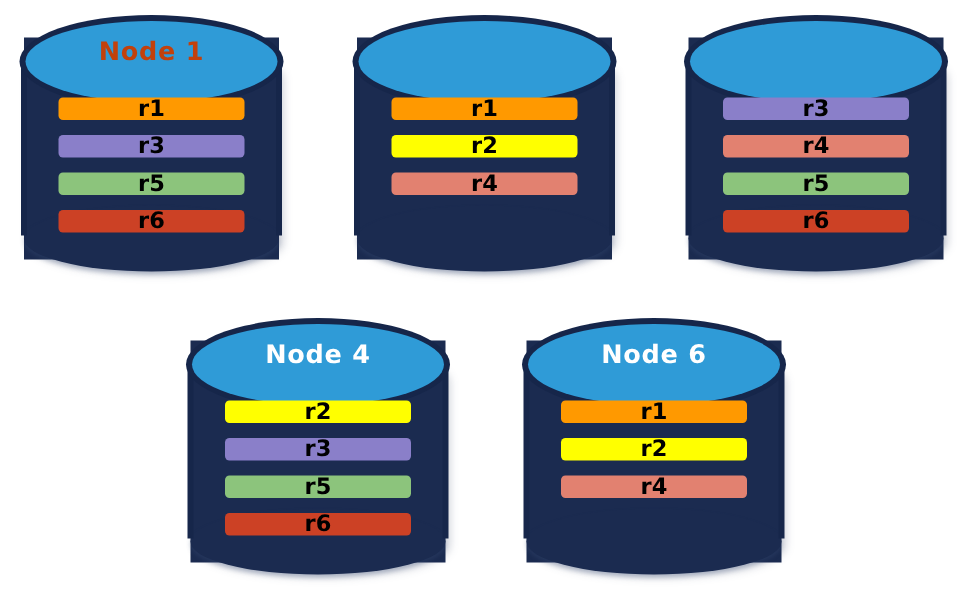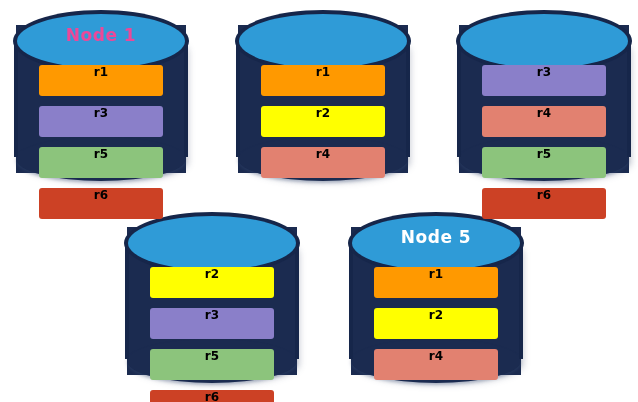--- a/index.html
+++ b/index.html
@@ -112,44 +112,44 @@
   }
 
   .items {
     position: absolute;
     left: 26px;
     top: 58px;
     width: 124px;
     z-index: 5;
   }
   .item {
-    height: 31px;
+    height: 15px;
     line-height: 15px;
     margin-bottom: 10px;
     border-radius: 3px;
     text-align: center;
-    font-size: 12px;
+    font-size: 15px;
     font-weight: bold;
     color: #000000;
   }
   .item:last-child { margin-bottom: 0; }
 </style>
 </head>
 <body>
 
 <div id="canvas">
     <div class="node" style="left: 13px; top: 7px;">
       <div class="cyl-shadow"></div>
       <div class="cyl-body" style="background: rgb(27, 43, 80);"></div>
       <div class="cyl-bottom" style="background: rgb(27, 43, 80);"></div>
       <div class="cyl-side-l" style="background: rgb(22, 38, 74);"></div>
       <div class="cyl-side-r" style="background: rgb(22, 38, 74);"></div>
       <div class="cyl-top-ring" style="background: rgb(22, 38, 74);"></div>
       <div class="cyl-top" style="background: rgb(47, 155, 215);"></div>
-      <div class="node-label" style="color: #ec4899;">Node  1</div>
+      <div class="node-label" style="color: #c2410c;">Node  1</div>
       <div class="items">
         <div class="item" style="background: rgb(255, 153, 0); color: rgb(0, 0, 0);">r1</div>
         <div class="item" style="background: rgb(138, 127, 201); color: rgb(0, 0, 0);">r3</div>
         <div class="item" style="background: rgb(140, 196, 124); color: rgb(0, 0, 0);">r5</div>
         <div class="item" style="background: rgb(204, 65, 37); color: rgb(0, 0, 0);">r6</div>
       </div>
     </div>
     <div class="node" style="left: 235px; top: 7px;">
       <div class="cyl-shadow"></div>
       <div class="cyl-body" style="background: rgb(27, 43, 80);"></div>
@@ -180,35 +180,36 @@
       </div>
     </div>
     <div class="node" style="left: 124px; top: 209px;">
       <div class="cyl-shadow"></div>
       <div class="cyl-body" style="background: rgb(27, 43, 80);"></div>
       <div class="cyl-bottom" style="background: rgb(27, 43, 80);"></div>
       <div class="cyl-side-l" style="background: rgb(22, 38, 74);"></div>
       <div class="cyl-side-r" style="background: rgb(22, 38, 74);"></div>
       <div class="cyl-top-ring" style="background: rgb(22, 38, 74);"></div>
       <div class="cyl-top" style="background: rgb(47, 155, 215);"></div>
+      <div class="node-label" style="color: rgb(255, 255, 255);">Node  4</div>
       <div class="items">
         <div class="item" style="background: rgb(255, 255, 0); color: rgb(0, 0, 0);">r2</div>
         <div class="item" style="background: rgb(138, 127, 201); color: rgb(0, 0, 0);">r3</div>
         <div class="item" style="background: rgb(140, 196, 124); color: rgb(0, 0, 0);">r5</div>
         <div class="item" style="background: rgb(204, 65, 37); color: rgb(0, 0, 0);">r6</div>
       </div>
     </div>
     <div class="node" style="left: 348px; top: 209px;">
       <div class="cyl-shadow"></div>
       <div class="cyl-body" style="background: rgb(27, 43, 80);"></div>
       <div class="cyl-bottom" style="background: rgb(27, 43, 80);"></div>
       <div class="cyl-side-l" style="background: rgb(22, 38, 74);"></div>
       <div class="cyl-side-r" style="background: rgb(22, 38, 74);"></div>
       <div class="cyl-top-ring" style="background: rgb(22, 38, 74);"></div>
       <div class="cyl-top" style="background: rgb(47, 155, 215);"></div>
-      <div class="node-label" style="color: rgb(255, 255, 255);">Node  5</div>
+      <div class="node-label" style="color: rgb(255, 255, 255);">Node  6</div>
       <div class="items">
         <div class="item" style="background: rgb(255, 153, 0); color: rgb(0, 0, 0);">r1</div>
         <div class="item" style="background: rgb(255, 255, 0); color: rgb(0, 0, 0);">r2</div>
         <div class="item" style="background: rgb(226, 129, 112); color: rgb(0, 0, 0);">r4</div>
       </div>
     </div>
   </div>
 
 </body></html>

